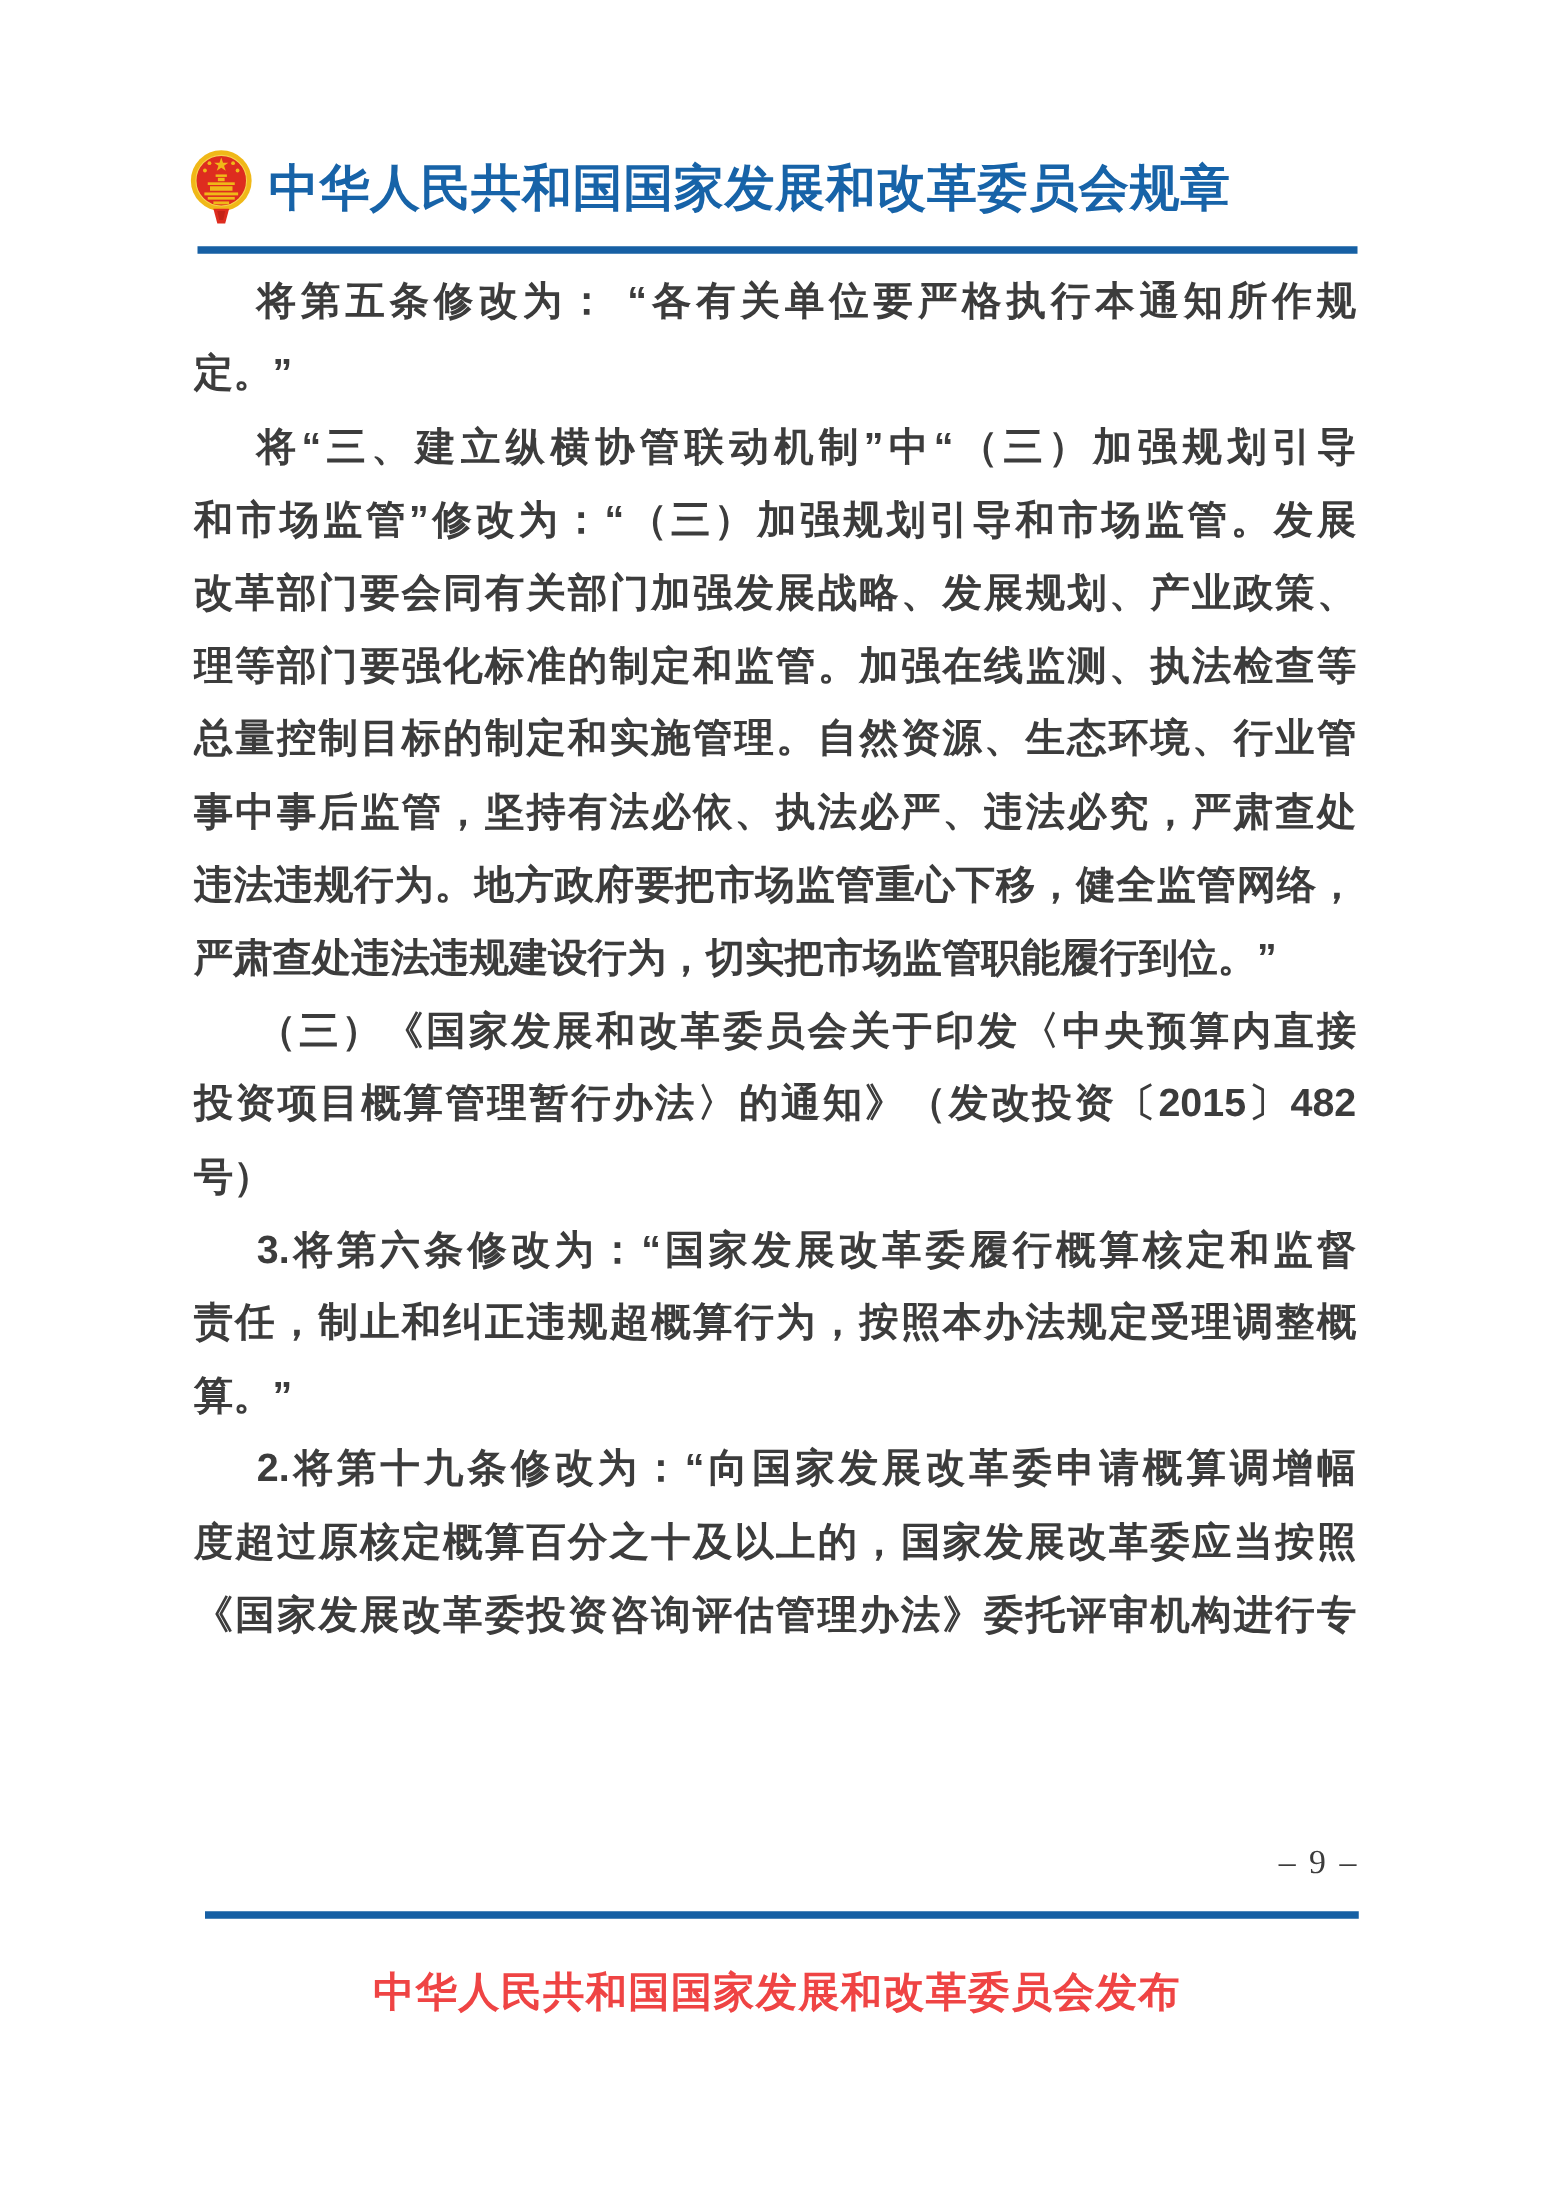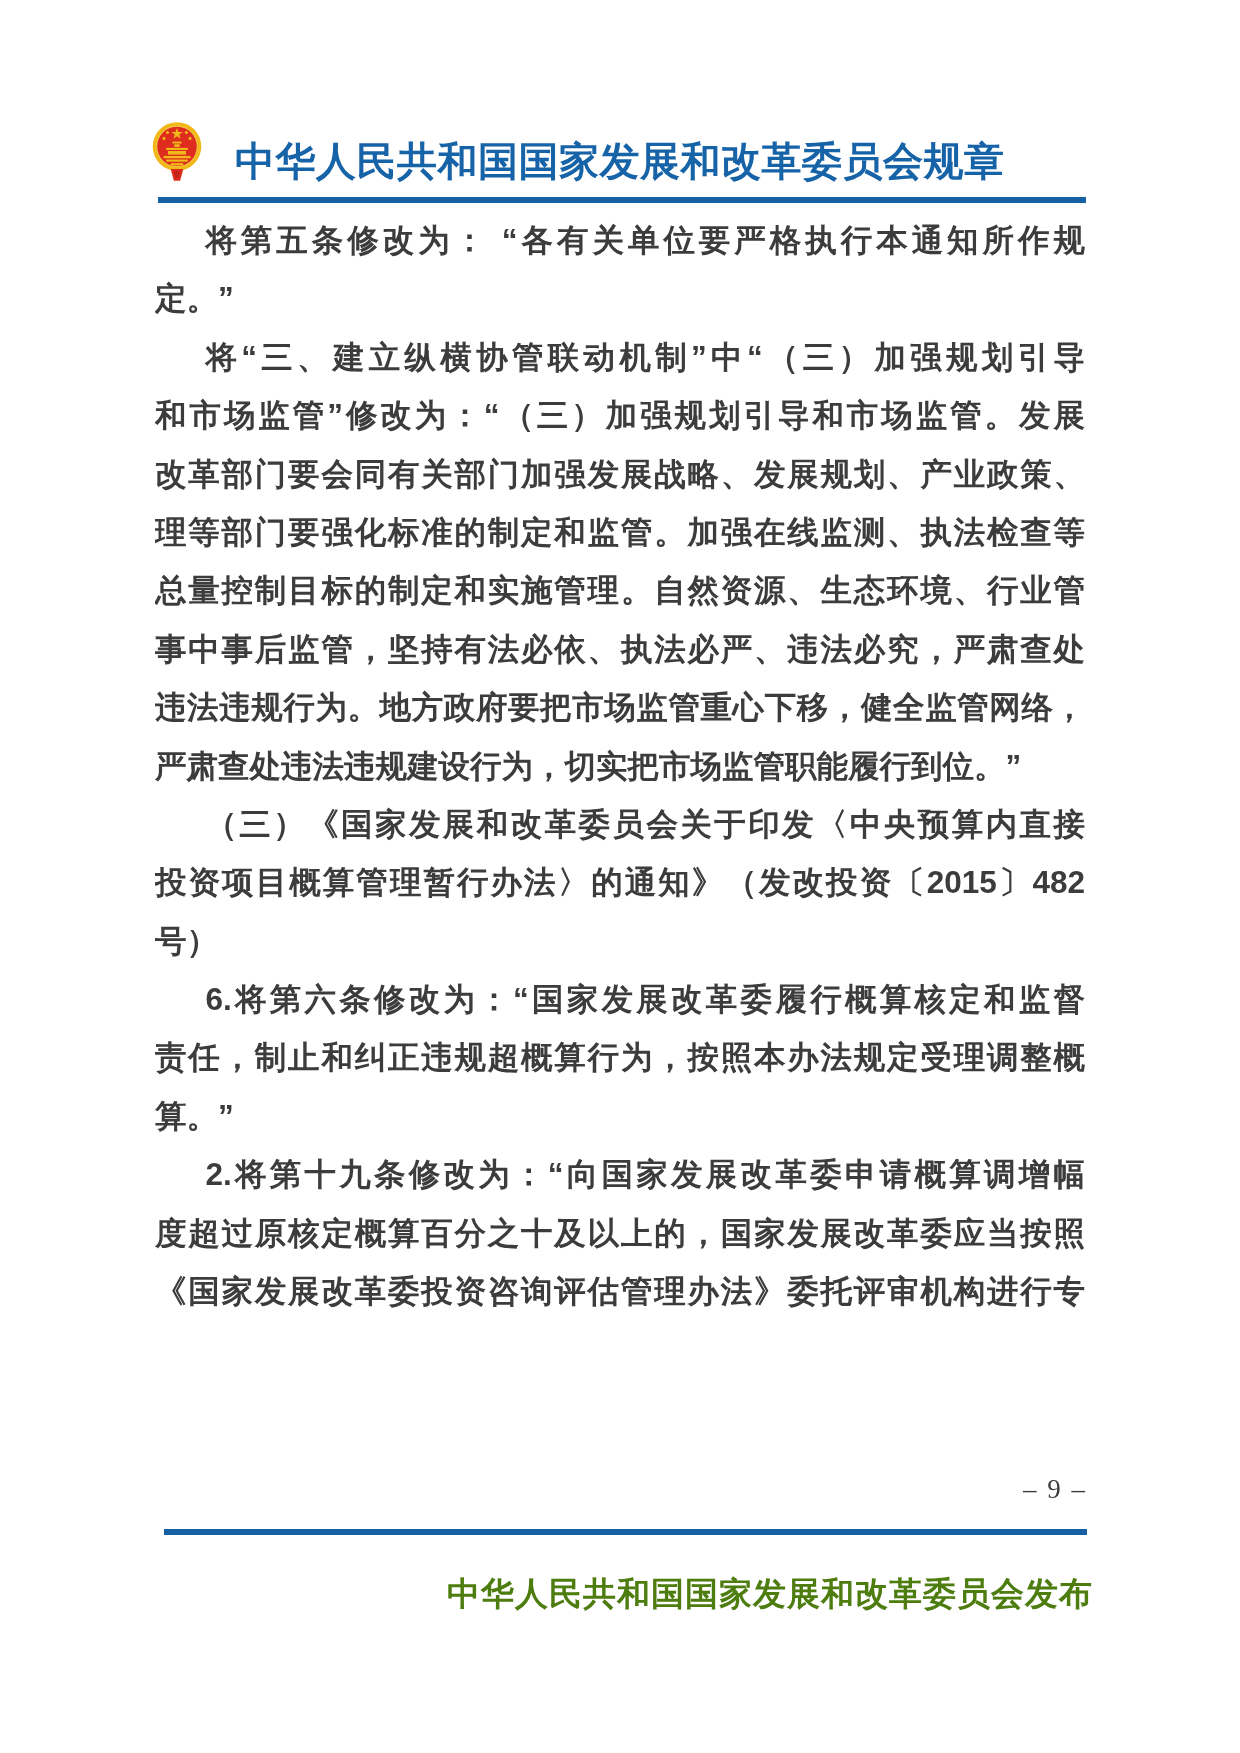--- a/index.html
+++ b/index.html
@@ -8,21 +8,21 @@
     background:#ffffff;
     font-family:"Liberation Sans",sans-serif;
     position:relative;
     overflow:hidden;
   }
   .page{position:absolute;inset:0;}
 
   
   .header{
     position:absolute;left:150px;top:116px;width:940px;height:66px;
-    display:flex;align-items:flex-end;gap:20px;
+    display:flex;align-items:center;
   }
   .emblem{width:54px;height:62px;flex:0 0 54px;display:block;margin-right:11px;}
   .title{
     margin:0;font-size:40px;font-weight:bold;color:#1763A8;
     font-family:"Liberation Serif",serif;
     letter-spacing:0.5px;white-space:nowrap;line-height:1;
     padding-top:4px;
   }
 
   
@@ -50,22 +50,22 @@
   
   .page-number{
     position:absolute;right:153px;top:1474px;
     font-family:"Liberation Serif",serif;
     font-size:27px;color:#3C3C3C;letter-spacing:2px;
   }
 
   
   .footer{
     position:absolute;left:150px;top:1572px;width:943px;
-    text-align:right;
-    font-size:33px;font-weight:bold;color:#4d7c0f;
+    text-align:center;
+    font-size:33px;font-weight:bold;color:#ef4444;
     font-family:"Liberation Serif",serif;
     letter-spacing:1px;white-space:nowrap;
   }
 </style>
 </head>
 <body>
 
 <div class="page">
 
   <div class="header">
@@ -106,21 +106,21 @@
       <div class="body-line full">和市场监管”修改为：“（三）加强规划引导和市场监管。发展</div>
       <div class="body-line full">改革部门要会同有关部门加强发展战略、发展规划、产业政策、</div>
       <div class="body-line full">理等部门要强化标准的制定和监管。加强在线监测、执法检查等</div>
       <div class="body-line full">总量控制目标的制定和实施管理。自然资源、生态环境、行业管</div>
       <div class="body-line full">事中事后监管，坚持有法必依、执法必严、违法必究，严肃查处</div>
       <div class="body-line full">违法违规行为。地方政府要把市场监管重心下移，健全监管网络，</div>
       <div class="body-line">严肃查处违法违规建设行为，切实把市场监管职能履行到位。”</div>
       <div class="body-line indent full">（三）《国家发展和改革委员会关于印发〈中央预算内直接</div>
       <div class="body-line full">投资项目概算管理暂行办法〉的通知》（发改投资〔2015〕482</div>
       <div class="body-line">号）</div>
-      <div class="body-line indent full">6.将第六条修改为：“国家发展改革委履行概算核定和监督</div>
+      <div class="body-line indent full">3.将第六条修改为：“国家发展改革委履行概算核定和监督</div>
       <div class="body-line full">责任，制止和纠正违规超概算行为，按照本办法规定受理调整概</div>
       <div class="body-line">算。”</div>
       <div class="body-line indent full">2.将第十九条修改为：“向国家发展改革委申请概算调增幅</div>
       <div class="body-line full">度超过原核定概算百分之十及以上的，国家发展改革委应当按照</div>
       <div class="body-line full">《国家发展改革委投资咨询评估管理办法》委托评审机构进行专</div>
     </div>
 
   <div class="page-number">– 9 –</div>
 
   <div class="rule rule-bottom"></div>

